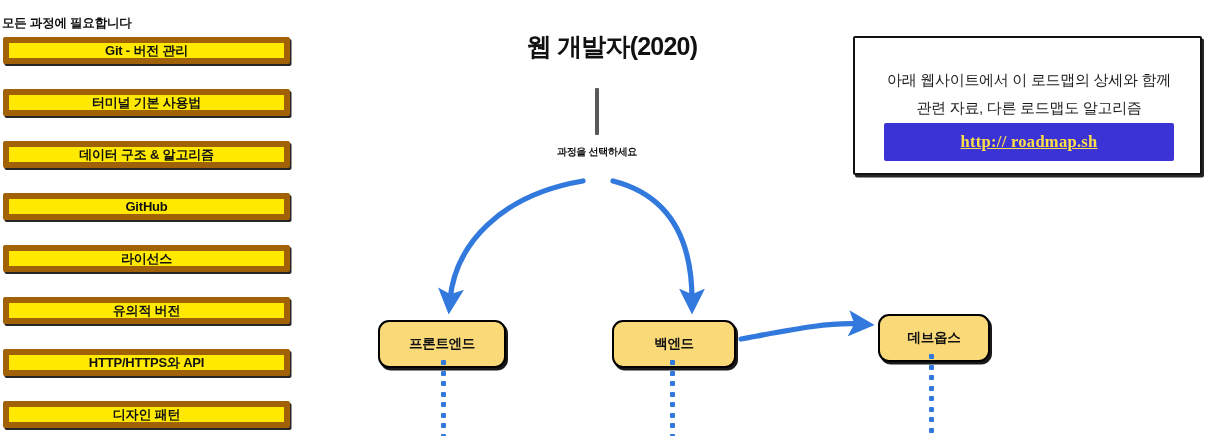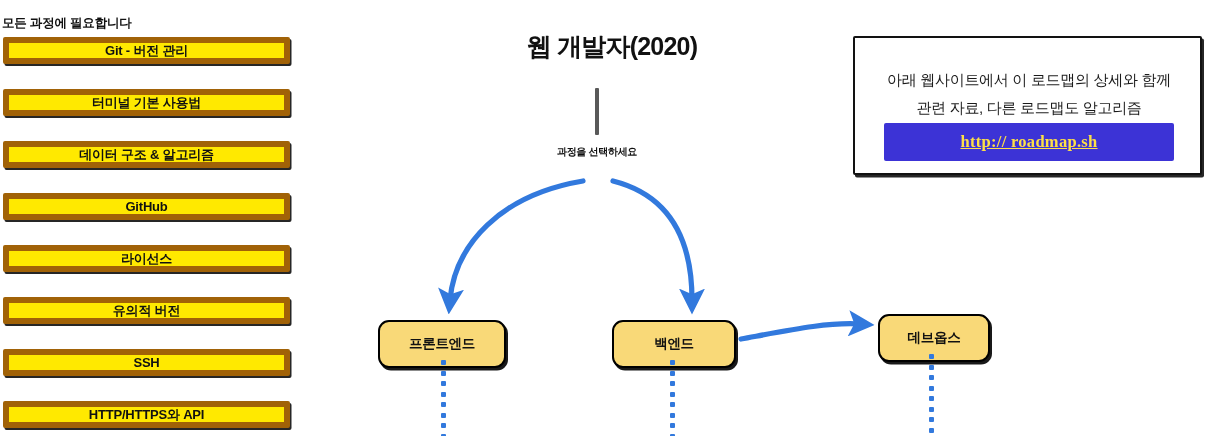--- a/index.html
+++ b/index.html
@@ -184,24 +184,24 @@
     <div class="topic-box">
       <span class="topic-label">GitHub</span>
     </div>
     <div class="topic-box">
       <span class="topic-label">라이선스</span>
     </div>
     <div class="topic-box">
       <span class="topic-label">유의적 버전</span>
     </div>
     <div class="topic-box">
-      <span class="topic-label">SSH</span>
-    </div>
-    <div class="topic-box">
       <span class="topic-label">HTTP/HTTPS와 API</span>
+    </div>
+    <div class="topic-box">
+      <span class="topic-label">디자인 패턴</span>
     </div>
     <div class="topic-box">
       <span class="topic-label">문자 인코딩</span>
     </div>
   </div>
 </div>
 
 <div id="flow">
 
   <div id="flow-title">웹 개발자(2020)</div>

